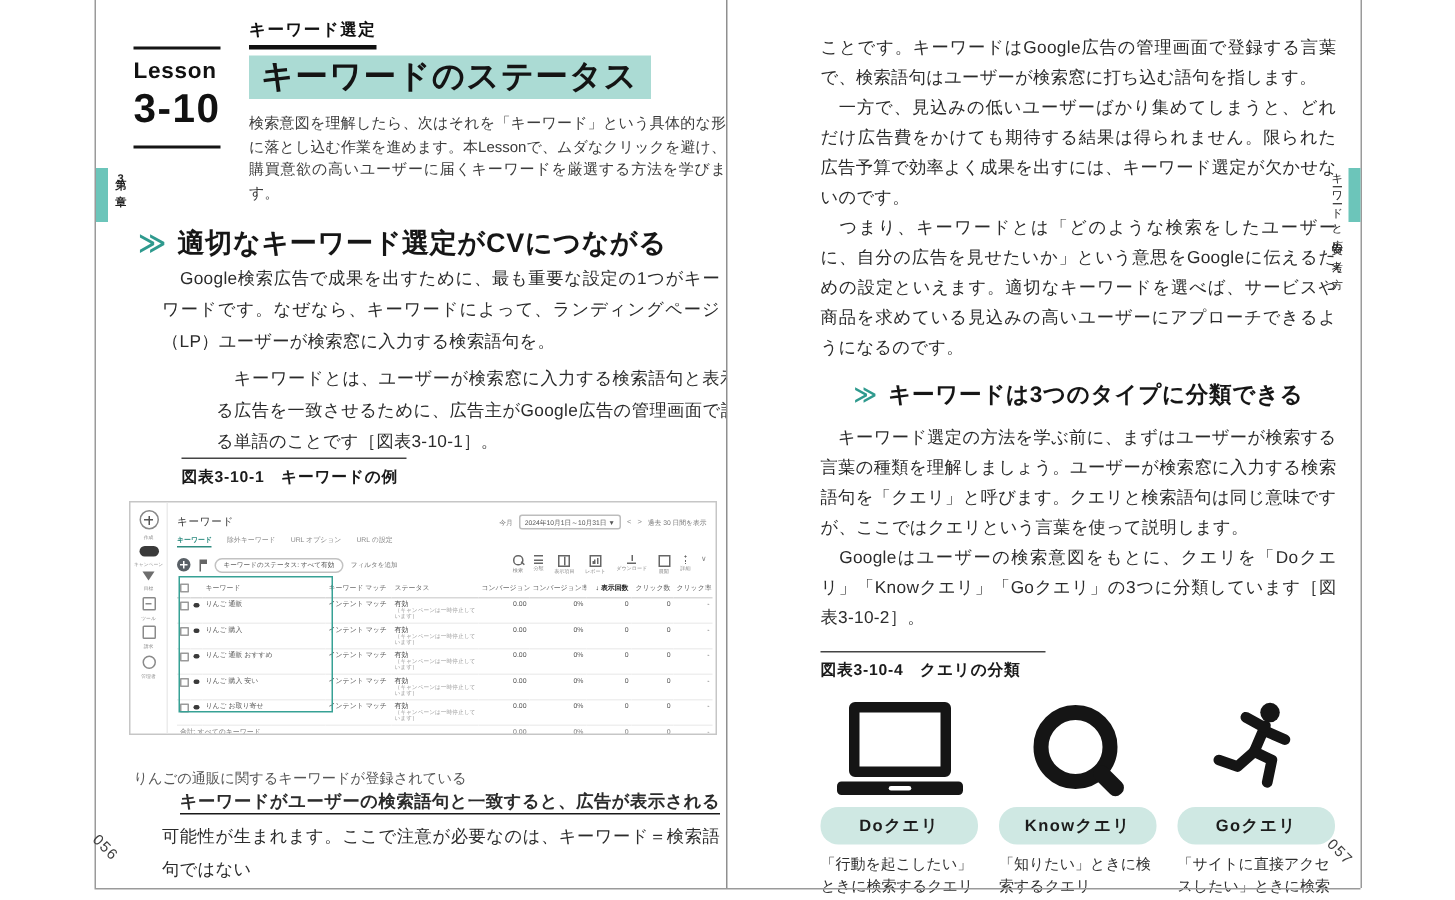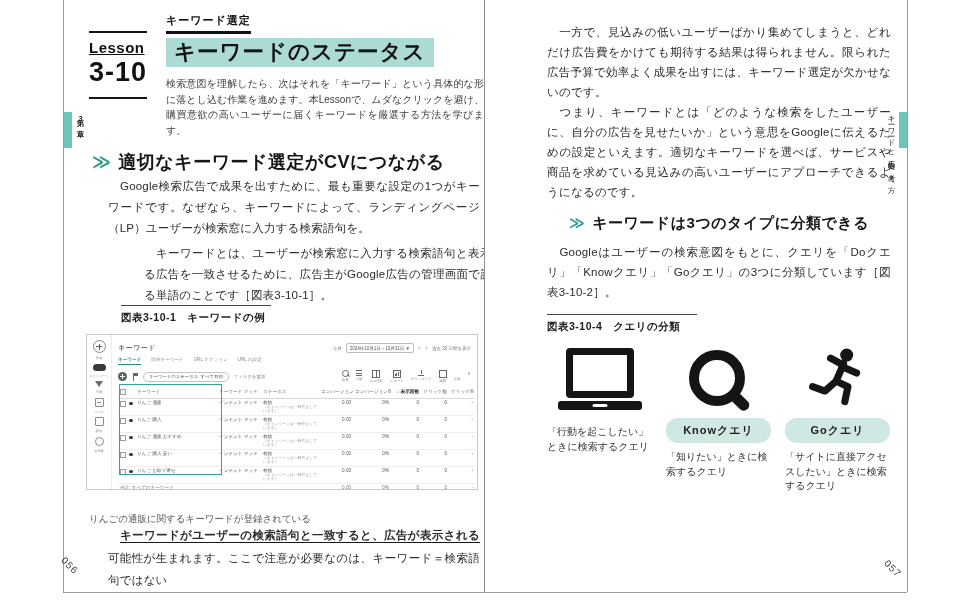--- a/index.html
+++ b/index.html
@@ -6,21 +6,21 @@
   .canvas{position:relative;width:970px;height:600px;background:#fff;overflow:hidden;
           font-family:"Liberation Sans","DejaVu Sans",sans-serif;color:#222;}
   .page{position:absolute;top:0;height:592px;background:#fff;}
   .page-l{left:63px;width:421px;border-left:1px solid #9a9a9a;}
   .page-r{left:484px;width:422px;border-left:1px solid #8f8f8f;border-right:1px solid #9a9a9a;}
   .bottom-edge{position:absolute;left:63px;top:592px;width:844px;border-top:1px solid #9a9a9a;}
 
   
   .lesson-col{position:absolute;left:25px;top:31px;width:62px;}
   .lesson-rule{width:58px;height:2px;background:#151515;}
-  .lesson-label{font-size:15px;font-weight:bold;margin-top:6px;letter-spacing:.5px;color:#111;text-decoration:underline;}
+  .lesson-label{font-size:15px;font-weight:bold;margin-top:6px;letter-spacing:.5px;color:#111;}
   .lesson-num{font-size:27px;font-weight:bold;line-height:32px;color:#111;letter-spacing:1px;}
   .lesson-col .lesson-rule.b{margin-top:9px;}
   .title-col{position:absolute;left:102px;top:10px;width:318px;}
   .kicker{display:inline-block;font-size:11px;font-weight:bold;border-bottom:3px solid #111;
           padding-bottom:3px;letter-spacing:1px;color:#111;}
   .big-title{margin-top:4px;}
   .big-title span{display:table;background:#abdbd4;color:#141414;font-weight:bold;
           font-size:21.5px;line-height:23px;padding:3px 8px;margin-top:3px;letter-spacing:1px;}
   .intro{margin-top:9px;font-size:10px;line-height:15.5px;color:#3c3c3c;text-align:justify;}
 
@@ -410,42 +410,45 @@
 
     <div class="fig1-note">りんごの通販に関するキーワードが登録されている</div>
 
     <div class="para p3"><span>　</span><span class="em">キーワードがユーザーの検索語句と一致すると、広告が表示される</span><span>可能性が生まれます。ここで注意が必要なのは、キーワード＝検索語句ではない</span></div>
 
     <div class="pagenum pn-l">056</div>
   </div>
 
   <div class="page page-r">
     <div class="rp-flow">
+      <p>ことです。キーワードはGoogle広告の管理画面で登録する言葉で、検索語句はユーザーが検索窓に打ち込む語句を指します。</p>
       <p>　一方で、見込みの低いユーザーばかり集めてしまうと、どれだけ広告費をかけても期待する結果は得られません。限られた広告予算で効率よく成果を出すには、キーワード選定が欠かせないのです。</p>
       <p>　つまり、キーワードとは「どのような検索をしたユーザーに、自分の広告を見せたいか」という意思をGoogleに伝えるための設定といえます。適切なキーワードを選べば、サービスや商品を求めている見込みの高いユーザーにアプローチできるようになるのです。</p>
 
       <div class="sec-head sec2">
         <span class="mk">≫</span><span>キーワードは3つのタイプに分類できる</span>
       </div>
 
+      <p>　キーワード選定の方法を学ぶ前に、まずはユーザーが検索する言葉の種類を理解しましょう。ユーザーが検索窓に入力する検索語句を「クエリ」と呼びます。クエリと検索語句は同じ意味ですが、ここではクエリという言葉を使って説明します。</p>
       <p>　Googleはユーザーの検索意図をもとに、クエリを「Doクエリ」「Knowクエリ」「Goクエリ」の3つに分類しています［図表3-10-2］。</p>
 
       <div class="fig2-head">
         <div class="figcap-rule"></div>
         <div class="figcap">図表3-10-4　クエリの分類</div>
       </div>
 
       <div class="fig2-grid">
         <div class="fig2-col">
           <div class="fig2-iconbox">
             <div class="laptop">
               <div class="laptop-screen"></div>
               <div class="laptop-base"></div>
             </div>
           </div>
+          <div class="pill">Doクエリ</div>
           <div class="fig2-desc">「行動を起こしたい」ときに検索するクエリ</div>
         </div>
         <div class="fig2-col">
           <div class="fig2-iconbox">
             <div class="mag">
               <div class="mag-circle"></div>
               <div class="mag-handle"></div>
             </div>
           </div>
           <div class="pill">Knowクエリ</div>

